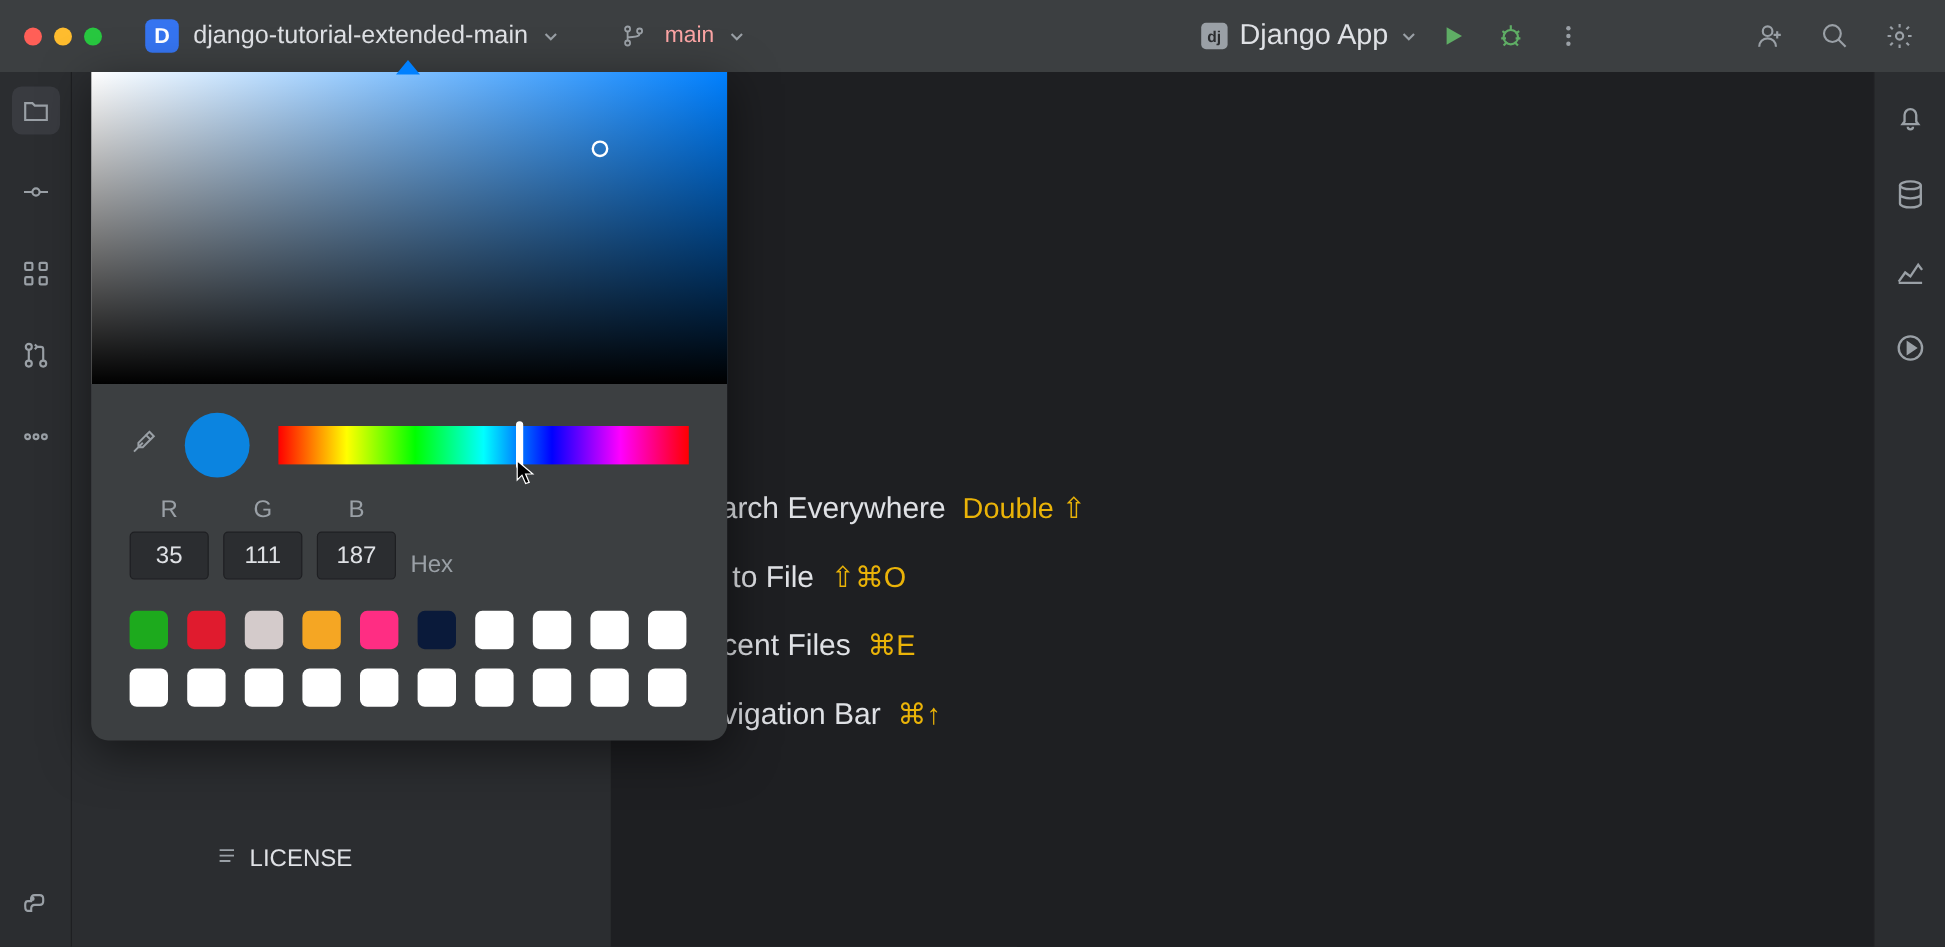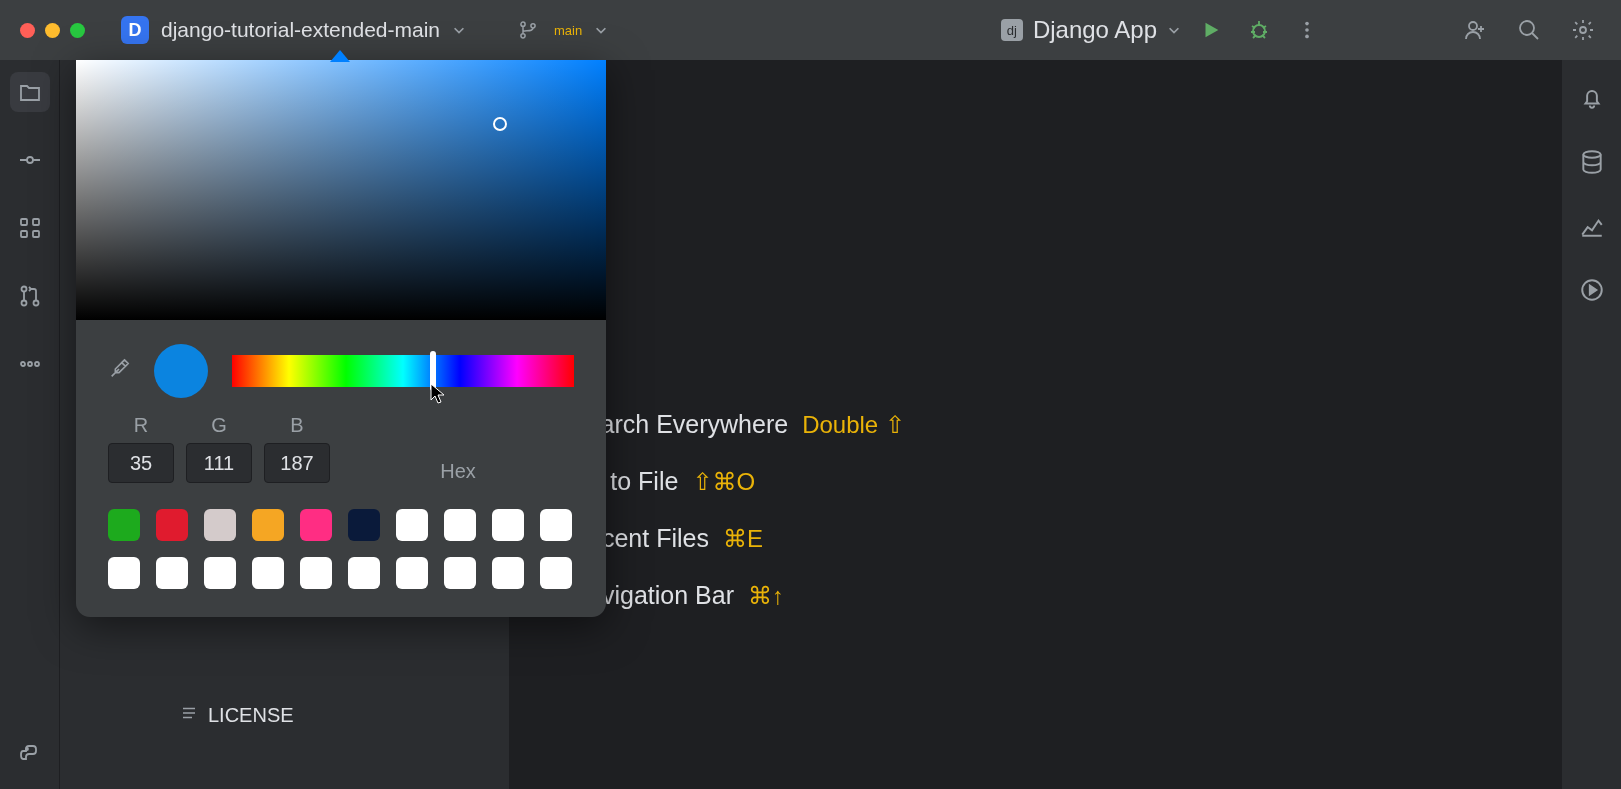--- a/index.html
+++ b/index.html
@@ -9,24 +9,24 @@
 .topbar { height: 60px; background: #3C3F41; display: flex; align-items: center; padding: 0 20px; gap: 12px; }
 .traffic-lights { display: flex; gap: 10px; margin-right: 24px; }
 .tl { width: 15px; height: 15px; border-radius: 50%; }
 .tl.red { background: #FF5F57; }
 .tl.yellow { background: #FEBC2E; }
 .tl.green { background: #28C840; }
 .proj-badge { width: 28px; height: 28px; background: #3574F0; border-radius: 6px; display: flex; align-items: center; justify-content: center; color: white; font-weight: 700; font-size: 18px;}
 .proj-name { font-size: 21px; color: #DFE1E5; text-align: right; }
 .chev { width: 14px; height: 14px; fill: none; stroke: #9AA0A6; stroke-width: 2; }
 .vcs-icon { width: 20px; height: 20px; fill: none; stroke: #9AA0A6; stroke-width: 1.8; }
-.branch-name { font-size: 13px; color: #eab308; margin-left: 4px;}
+.branch-name { font-size: 19px; color: #fca5a5; margin-left: 4px;}
 .spacer { flex: 1; }
 .run-config { display: flex; align-items: center; gap: 10px; }
-.dj-badge { width: 22px; height: 22px; background: #9AA0A6; border-radius: 4px; display:flex;align-items:center;justify-content:center;font-size:13px;font-weight:400;color:#2B2D30;}
+.dj-badge { width: 22px; height: 22px; background: #9AA0A6; border-radius: 4px; display:flex;align-items:center;justify-content:center;font-size:13px;font-weight:700;color:#2B2D30;}
 .run-name { font-size: 24px; }
 .icon-btn { width: 36px; height: 36px; display: flex; align-items: center; justify-content: center; cursor: pointer; }
 .play-icon svg { fill: #5FAD65; }
 .bug-icon svg { fill: none; stroke: #5FAD65; stroke-width:1.8; }
 .dots-icon svg { fill: #9AA0A6; }
 .toolbar-right { display:flex; align-items:center; gap:18px; margin-left: 120px;}
 .toolbar-right svg { stroke: #9AA0A6; fill:none; stroke-width:1.8; width:24px; height:24px;}
 
 
 .body { display: flex; height: calc(100% - 60px); }
@@ -60,21 +60,21 @@
 .swatch-big { width:54px; height:54px; border-radius:50%; background:#0B84E0;}
 .hue-bar { flex:1; height:32px; position:relative; background: linear-gradient(to right, #ff0000, #ffff00, #00ff00, #00ffff, #0000ff, #ff00ff, #ff0000);}
 .hue-handle { position:absolute; top:-4px; left:58%; width:6px; height:40px; background:#fff; border-radius:3px;}
 .cursor-arrow { position:absolute; top:28px; left:58%; width:16px;height:22px;}
 .cursor-arrow svg { width:16px; height:22px; }
 
 .rgb-row { display:flex; gap:12px; padding: 6px 32px 18px 32px; align-items:flex-end;}
 .rgb-col { display:flex; flex-direction:column; align-items:center; gap:6px;}
 .rgb-label { color:#9AA0A6; font-size:20px;}
 .rgb-input { width:66px; height:40px; background:#2B2D30; border:1px solid #1E1F22; color:#DFE1E5; font-size:20px; text-align:center; border-radius:4px;}
-.hex-col { flex:1; display:flex; flex-direction:column; align-items:center; gap:18px;}
+.hex-col { flex:1; display:flex; flex-direction:row; align-items:center; gap:18px;}
 .hex-input { width:210px; height:44px; background:#2B2D30; border:2px solid #3574F0; color:#DFE1E5; font-size:22px; text-align:center; border-radius:4px;}
 
 .preset-grid { display:grid; grid-template-columns: repeat(10, 32px); gap:16px; padding: 8px 32px 28px 32px;}
 .preset { width:32px; height:32px; border-radius:6px; cursor:pointer;}
 </style>
 </head>
 <body>
 
 <div class="topbar">
   <div class="traffic-lights">

